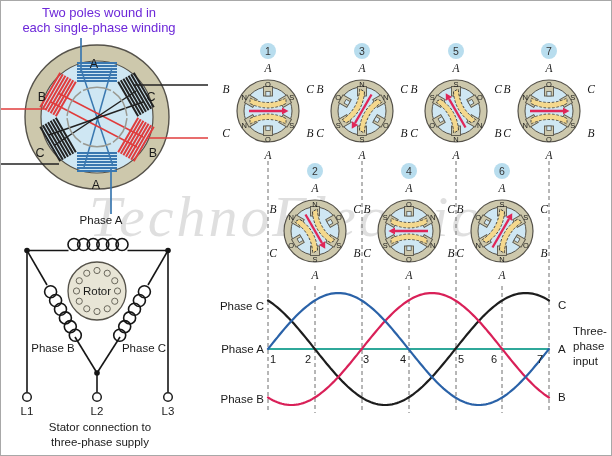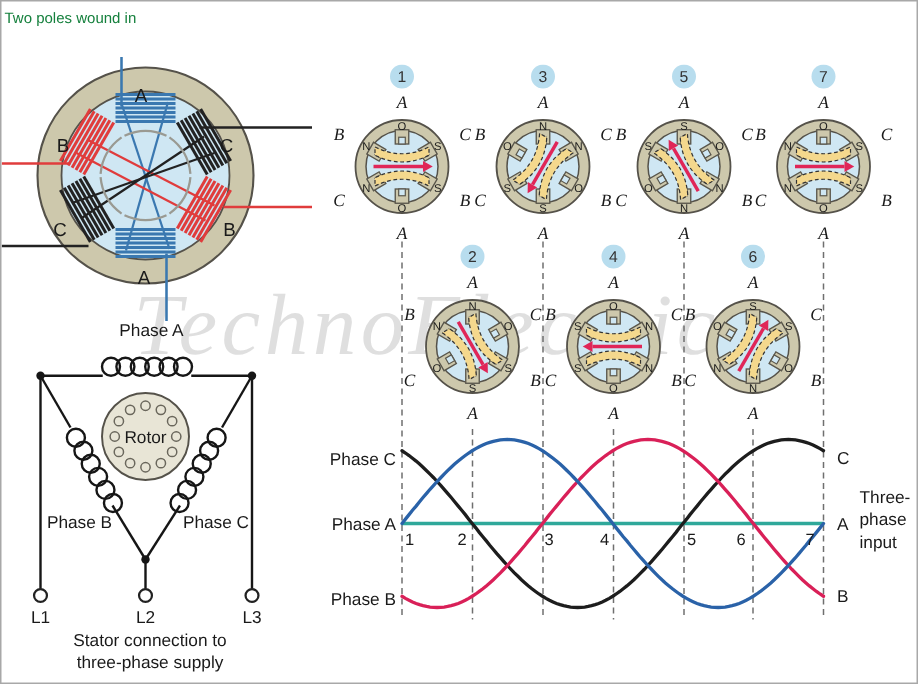--- a/index.html
+++ b/index.html
@@ -2,22 +2,22 @@
 <html><head>
 <meta charset="utf-8">
 <style>
   html,body{margin:0;padding:0;background:#f2f2f2;}
   #canvas{
     position:relative;width:612px;height:456px;background:#ffffff;
     border:1px solid #a8a8a8;box-sizing:border-box;overflow:hidden;
     font-family:"Liberation Sans",sans-serif;color:#1a1a1a;
   }
   #figure-title{
-    position:absolute;left:2px;top:4px;width:192px;text-align:left;
-    font-size:10px;line-height:15px;color:#15803d;z-index:4;
+    position:absolute;left:2px;top:4px;width:192px;text-align:center;
+    font-size:13px;line-height:15px;color:#6d28d9;z-index:4;
   }
   #watermark{
     position:absolute;left:88px;top:182px;width:480px;height:80px;z-index:1;
     font-family:"Liberation Serif",serif;font-style:italic;font-size:58px;
     letter-spacing:3px;color:rgba(110,110,110,0.22);white-space:nowrap;
     pointer-events:none;
   }
   svg{position:absolute;z-index:2;}
   #stator-svg{left:0;top:0;}
   #delta-svg{left:0;top:210px;}
@@ -27,20 +27,21 @@
 </style>
 </head>
 <body>
 
 <div id="canvas">
 
   <div id="watermark">TechnoElectric</div>
 
   <div id="figure-title">
     <div>Two poles wound in</div>
+    <div>each single-phase winding</div>
   </div>
 
   <svg id="stator-svg" width="212" height="232" viewBox="0 0 212 232">
       <circle cx="96" cy="116" r="72" fill="#cdc8ac" stroke="#55524a" stroke-width="1.4"></circle>
       <circle cx="96" cy="116" r="56" fill="#cfe7f3" stroke="#55524a" stroke-width="1.2"></circle>
       <line x1="80" y1="37" x2="80" y2="70" stroke="#3a78b0" stroke-width="1.7"></line>
       <line x1="110" y1="168" x2="110" y2="213" stroke="#3a78b0" stroke-width="1.7"></line>
       <line x1="0" y1="108" x2="46" y2="108" stroke="#e03c3c" stroke-width="1.7"></line>
       <line x1="148" y1="137" x2="207" y2="137" stroke="#e03c3c" stroke-width="1.7"></line>
       <line x1="132" y1="84" x2="207" y2="84" stroke="#222222" stroke-width="1.7"></line>

